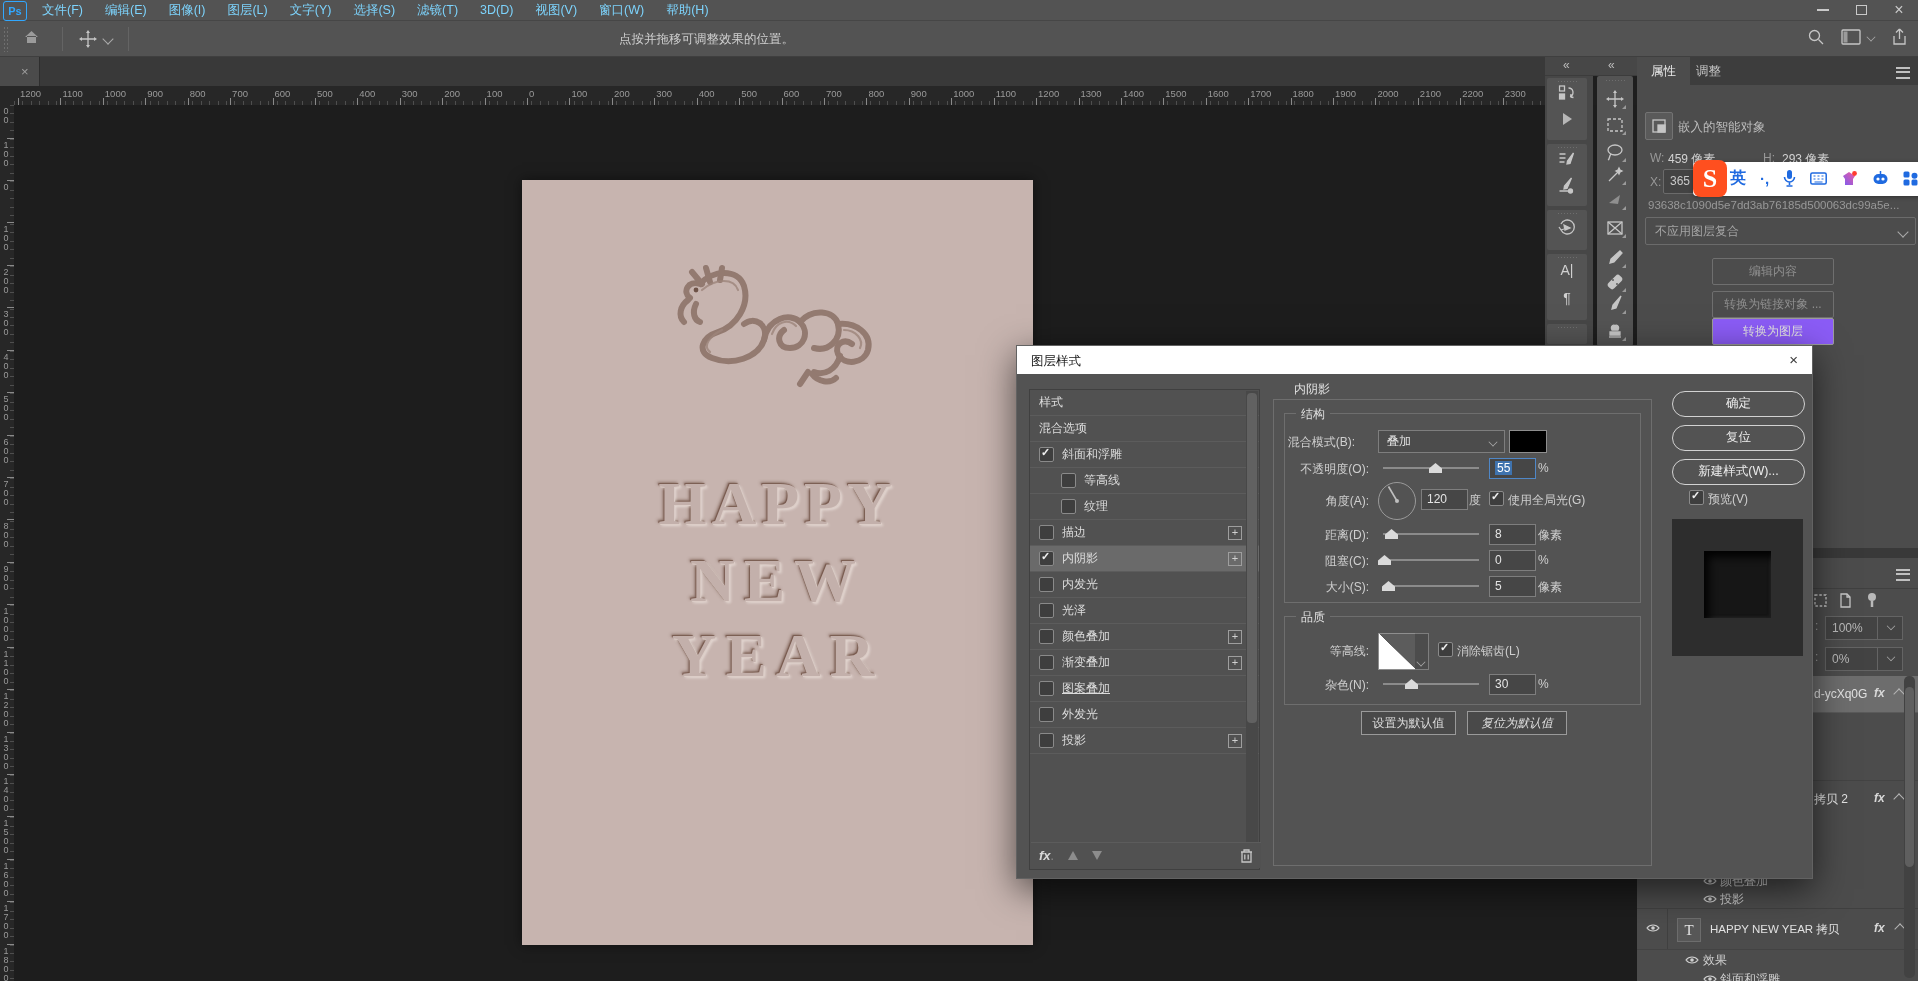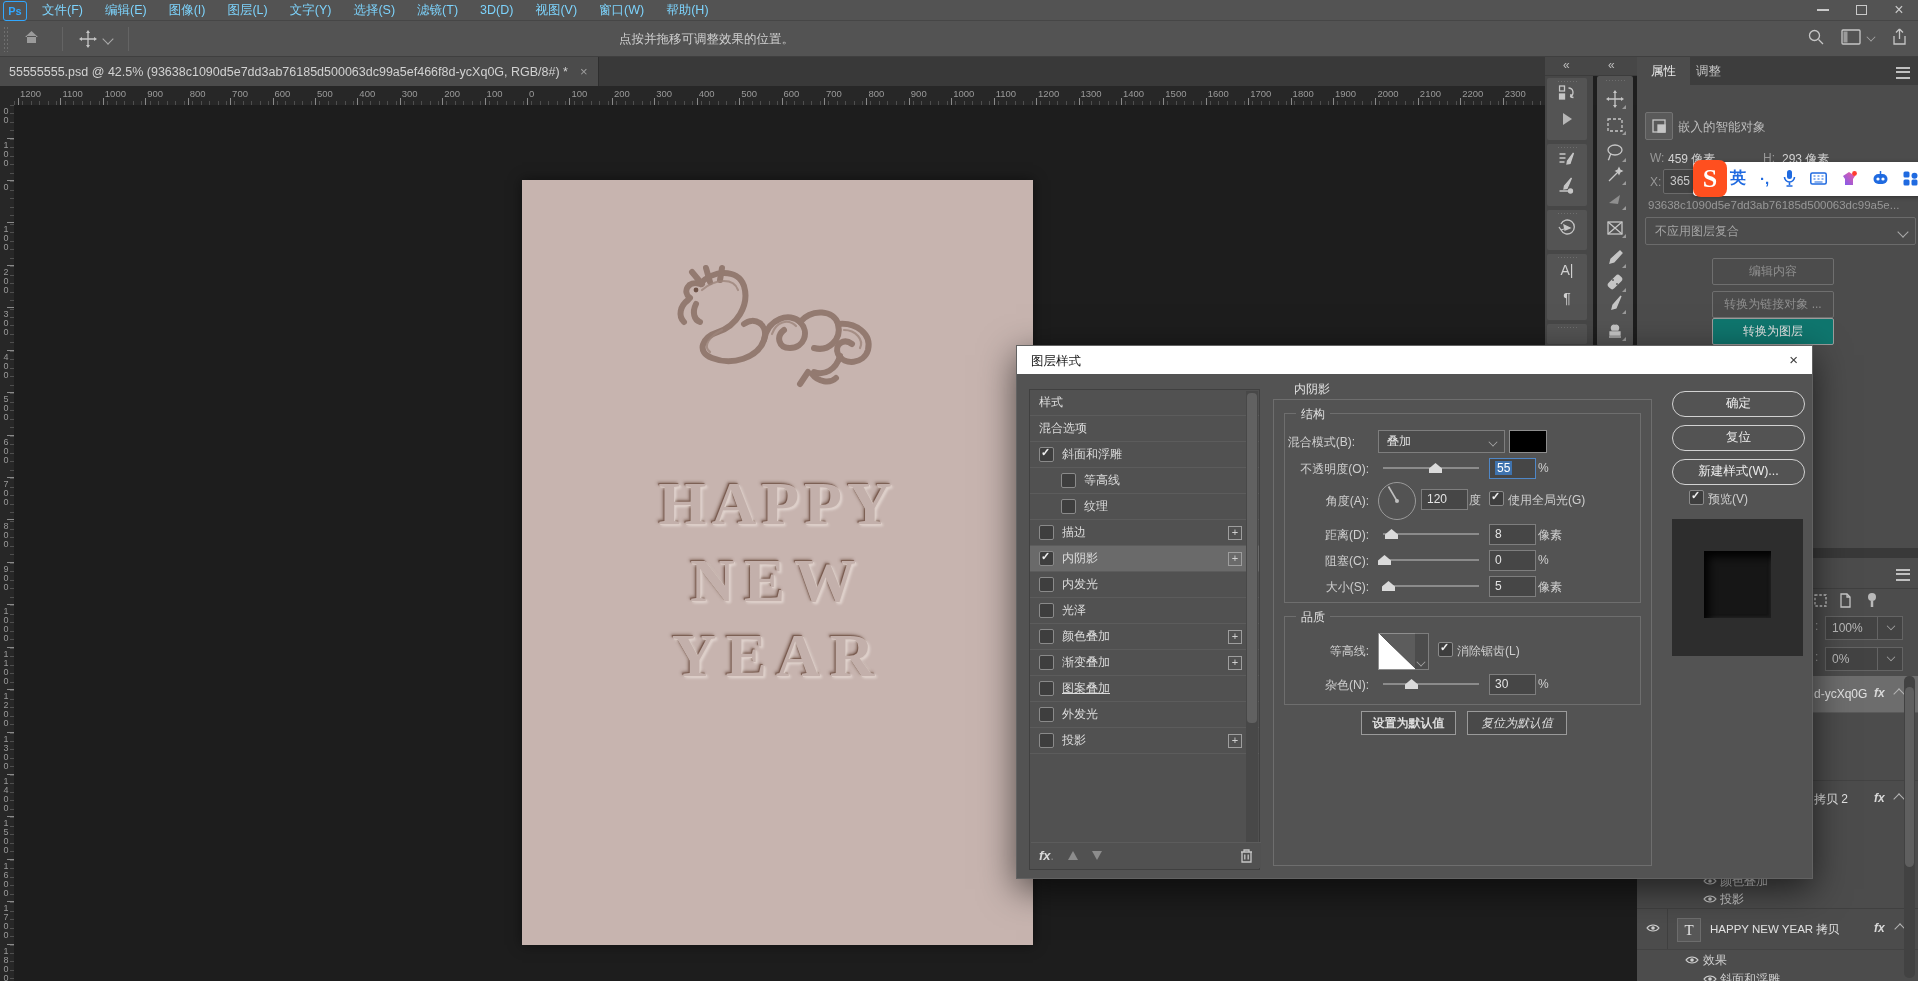--- a/index.html
+++ b/index.html
@@ -59,21 +59,21 @@
   .panel-menu:before{content:"";display:block;margin-top:2px;border-top:2px solid #c0c0c0;}
   .so-box{position:absolute;left:8px;top:55px;width:26px;height:26px;background:#5a5a5a;border:1px solid #737373;border-radius:2px;display:flex;align-items:center;justify-content:center;}
   .dim-lab{color:#989898;}
   .dim-val{color:#d2d2d2;}
   .pfield{position:absolute;height:23px;background:#434343;border:1px solid #6b6b6b;border-radius:2px;color:#c9c9c9;line-height:23px;padding-left:6px;}
   #hash-text{position:absolute;left:11px;top:142px;color:#989898;font-size:11.5px;}
   #comp-dd{position:absolute;left:8px;top:160px;width:260px;height:26px;border:1px solid #6b6b6b;border-radius:2px;color:#a5a5a5;line-height:26px;padding-left:9px;}
   #comp-dd .dd-ar{position:absolute;right:8px;top:10px;}
   .chev-dn{width:7px;height:7px;border-right:1.5px solid #aaa;border-bottom:1.5px solid #aaa;transform:rotate(45deg);display:inline-block;}
   .pbtn{position:absolute;left:75px;width:120px;height:25px;border:1px solid #6f6f6f;border-radius:2px;text-align:center;line-height:25px;color:#8f8f8f;background:transparent;}
-  .pbtn.enabled{background:#0f766e;border-color:#9c9c9c;color:#e2e2e2;}
+  .pbtn.enabled{background:#8b5cf6;border-color:#9c9c9c;color:#e2e2e2;}
   
   #ime{left:1693px;top:160px;height:37px;z-index:60;display:flex;align-items:center;}
   #ime-body{height:34px;background:#ffffff;border-radius:4px;display:flex;align-items:center;padding:0 6px 0 30px;box-shadow:0 1px 4px rgba(0,0,0,.35);}
   #ime-logo{position:absolute;left:0;top:0;width:34px;height:37px;background:#ff4f1f;border-radius:8px;color:#fff;font-weight:bold;font-size:26px;font-family:"Liberation Serif",serif;display:flex;align-items:center;justify-content:center;z-index:2;}
   .ime-ic{margin:0 7px;color:#1f6ae0;font-weight:bold;font-size:15px;display:flex;align-items:center;}
   
   #layers{left:1637px;top:558px;width:281px;height:423px;background:#4c4c4c;}
   #layers-gap{left:1637px;top:548px;width:281px;height:10px;background:#393939;}
   .lrow{position:absolute;left:0;width:281px;background:#4c4c4c;}
   .lrow.sel{background:#6d6d6d;}
@@ -187,21 +187,20 @@
     </span>
     <svg class="ic" width="17" height="18" viewBox="0 0 17 18">
         <path d="M3 8 V16 H14 V8"></path>
         <path d="M8.5 1 V11 M8.5 1 L5 4.5 M8.5 1 L12 4.5"></path>
       </svg>
   </div>
 </div>
 
 <div class="abs" id="tabbar">
   <div id="doc-tab">
-    <span>55555555.psd @ 42.5% (93638c1090d5e7dd3ab76185d500063dc99a5ef466f8d-ycXq0G, RGB/8#) *</span>
     <span class="close">×</span>
   </div>
 </div>
 
 <div class="abs" id="ruler-corner"></div>
 <div class="abs" id="hruler">
     <div class="minor"></div>
     <div class="htick" style="left: 4px;"></div>
     <div class="hlab" style="left: 6px;">1200</div>
     <div class="htick" style="left: 46.42px;"></div>
@@ -758,21 +757,21 @@
     </div>
   <div class="cb on" style="position:absolute;left:421px;top:296px;"></div>
   <span class="unit" style="left:440px;top:297px;">消除锯齿(L)</span>
 
   <span class="frow-lab" style="left:257px;top:331px;">杂色(N):</span>
   <div class="track" style="left:366px;top:337px;"></div>
   <div class="thumb-tri" style="left:388px;top:333px;"></div>
   <div class="nfield" style="left:472px;top:328px;"><span>30</span></div>
   <span class="unit" style="left:521px;top:331px;">%</span>
 
-  <div class="defbtn" style="left:344px;top:365px;width:93px;font-weight:bold;">设置为默认值</div>
+  <div class="defbtn" style="left:344px;top:365px;width:93px;">设置为默认值</div>
   <div class="defbtn" style="left:450px;top:365px;width:98px;font-style:italic;">复位为默认值</div>
 
   <div class="pill" style="top:45px;">确定</div>
   <div class="pill" style="top:79px;">复位</div>
   <div class="pill" style="top:113px;">新建样式(W)...</div>
   <div class="cb on" style="position:absolute;left:672px;top:144px;"></div>
   <span class="unit" style="left:691px;top:145px;">预览(V)</span>
   <div id="preview-sq">
       <div class="inner"></div>
     </div>

